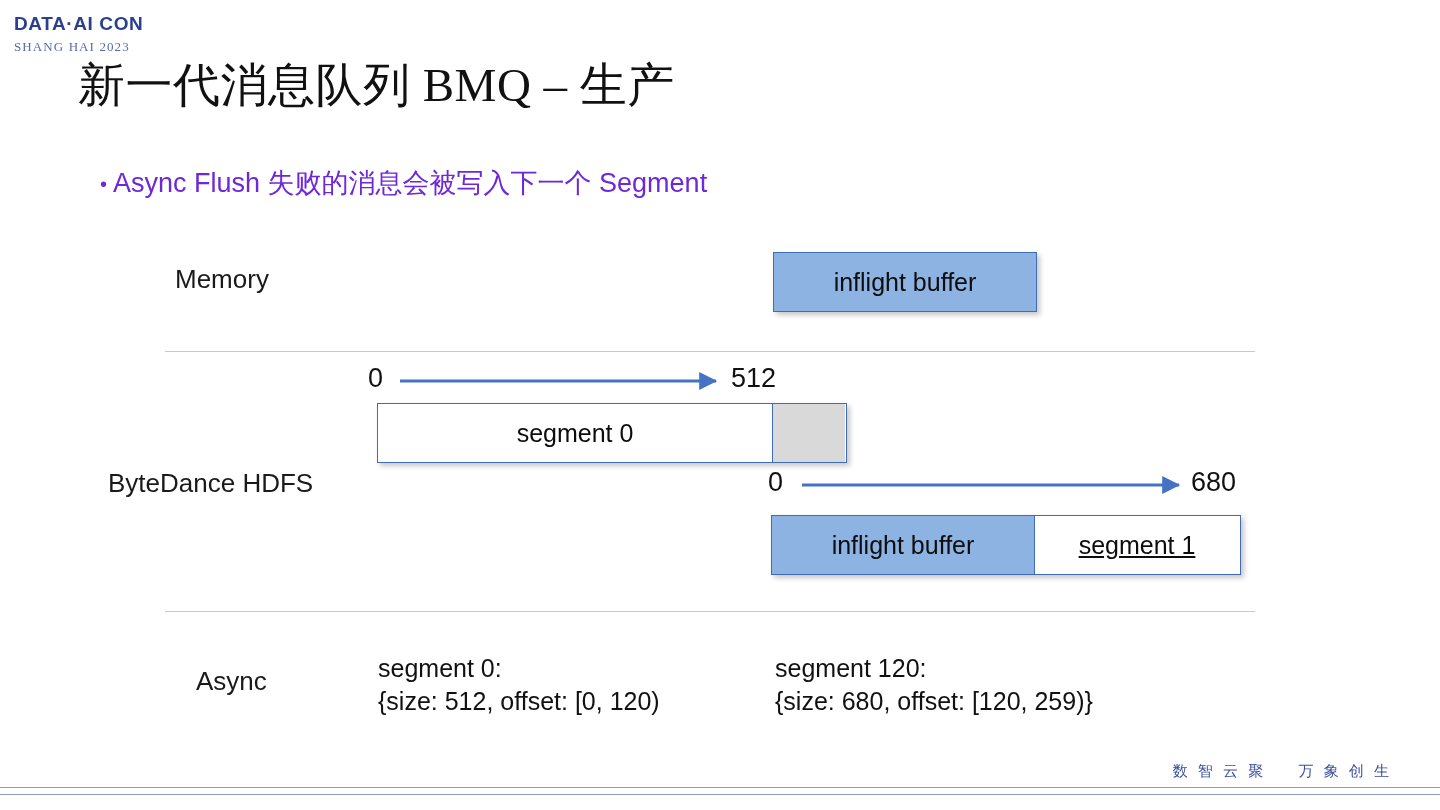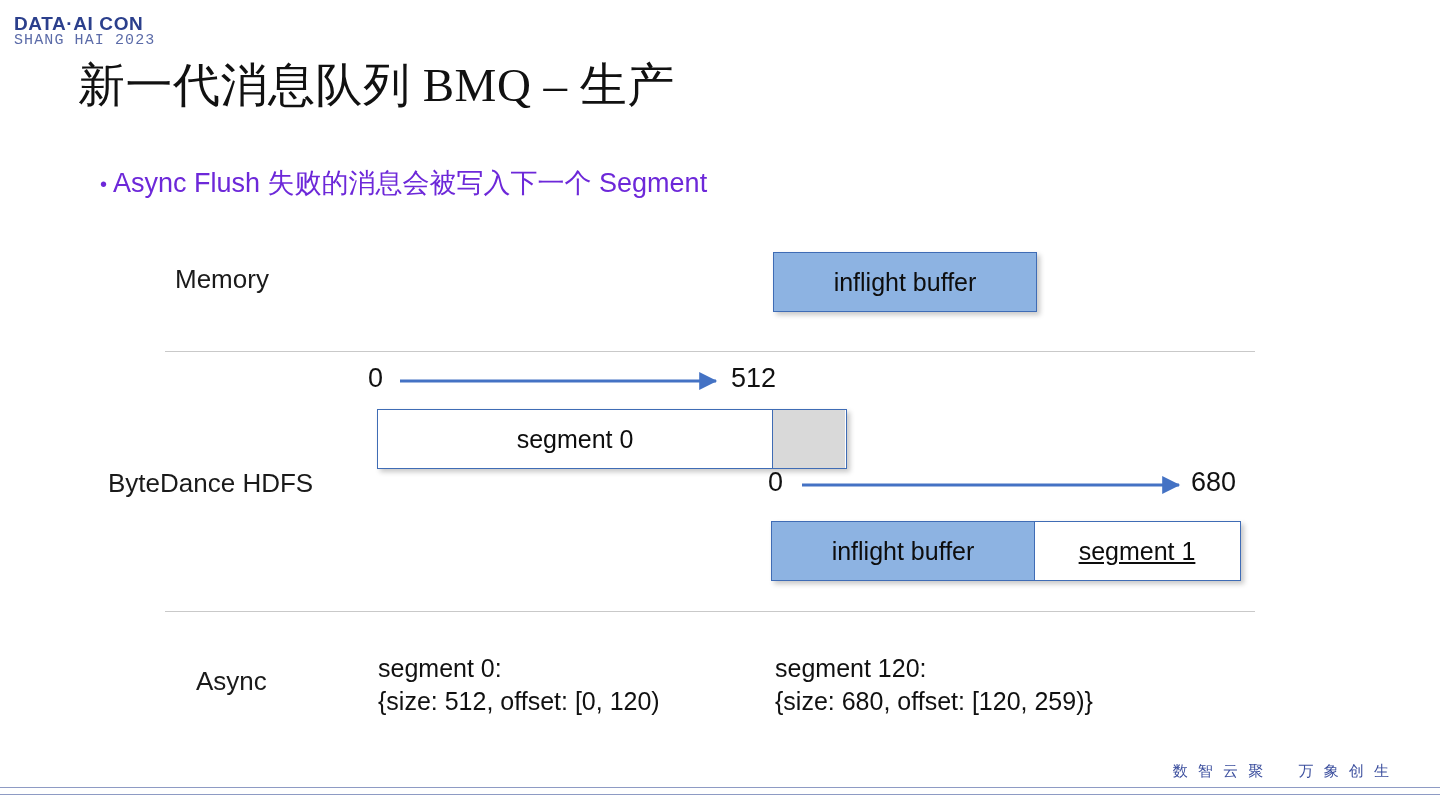--- a/index.html
+++ b/index.html
@@ -30,26 +30,26 @@
   }
   .logo-main {
     font-family: Liberation Sans, sans-serif;
     font-size: 19px;
     font-weight: bold;
     letter-spacing: 0.6px;
     color: #2b3f8c;
     white-space: nowrap;
   }
   .logo-sub {
-    font-family: Liberation Mono, monospace;
-    font-size: 15px;
+    font-family: Liberation Serif, serif;
+    font-size: 13px;
     font-weight: normal;
     letter-spacing: 1.1px;
     color: #5b6ba8;
-    margin-top: 0;
+    margin-top: 7px;
     white-space: nowrap;
   }
 
   
   .slide-title {
     position: absolute;
     left: 78px;
     top: 54px;
     font-size: 47px;
     font-weight: normal;
@@ -103,21 +103,20 @@
   }
   .box.blue  { background: #8db3e2; }
 
   
   .bar {
     position: absolute;
     box-sizing: border-box;
     display: flex;
     box-shadow: 3px 3px 5px rgba(0,0,0,0.22);
     border: 1.5px solid #3f6cb5;
-    margin-top: 6px;
   }
   .bar .pane {
     box-sizing: border-box;
     display: flex;
     align-items: center;
     justify-content: center;
     font-size: 25px;
     color: #0d0d0d;
     white-space: nowrap;
   }

